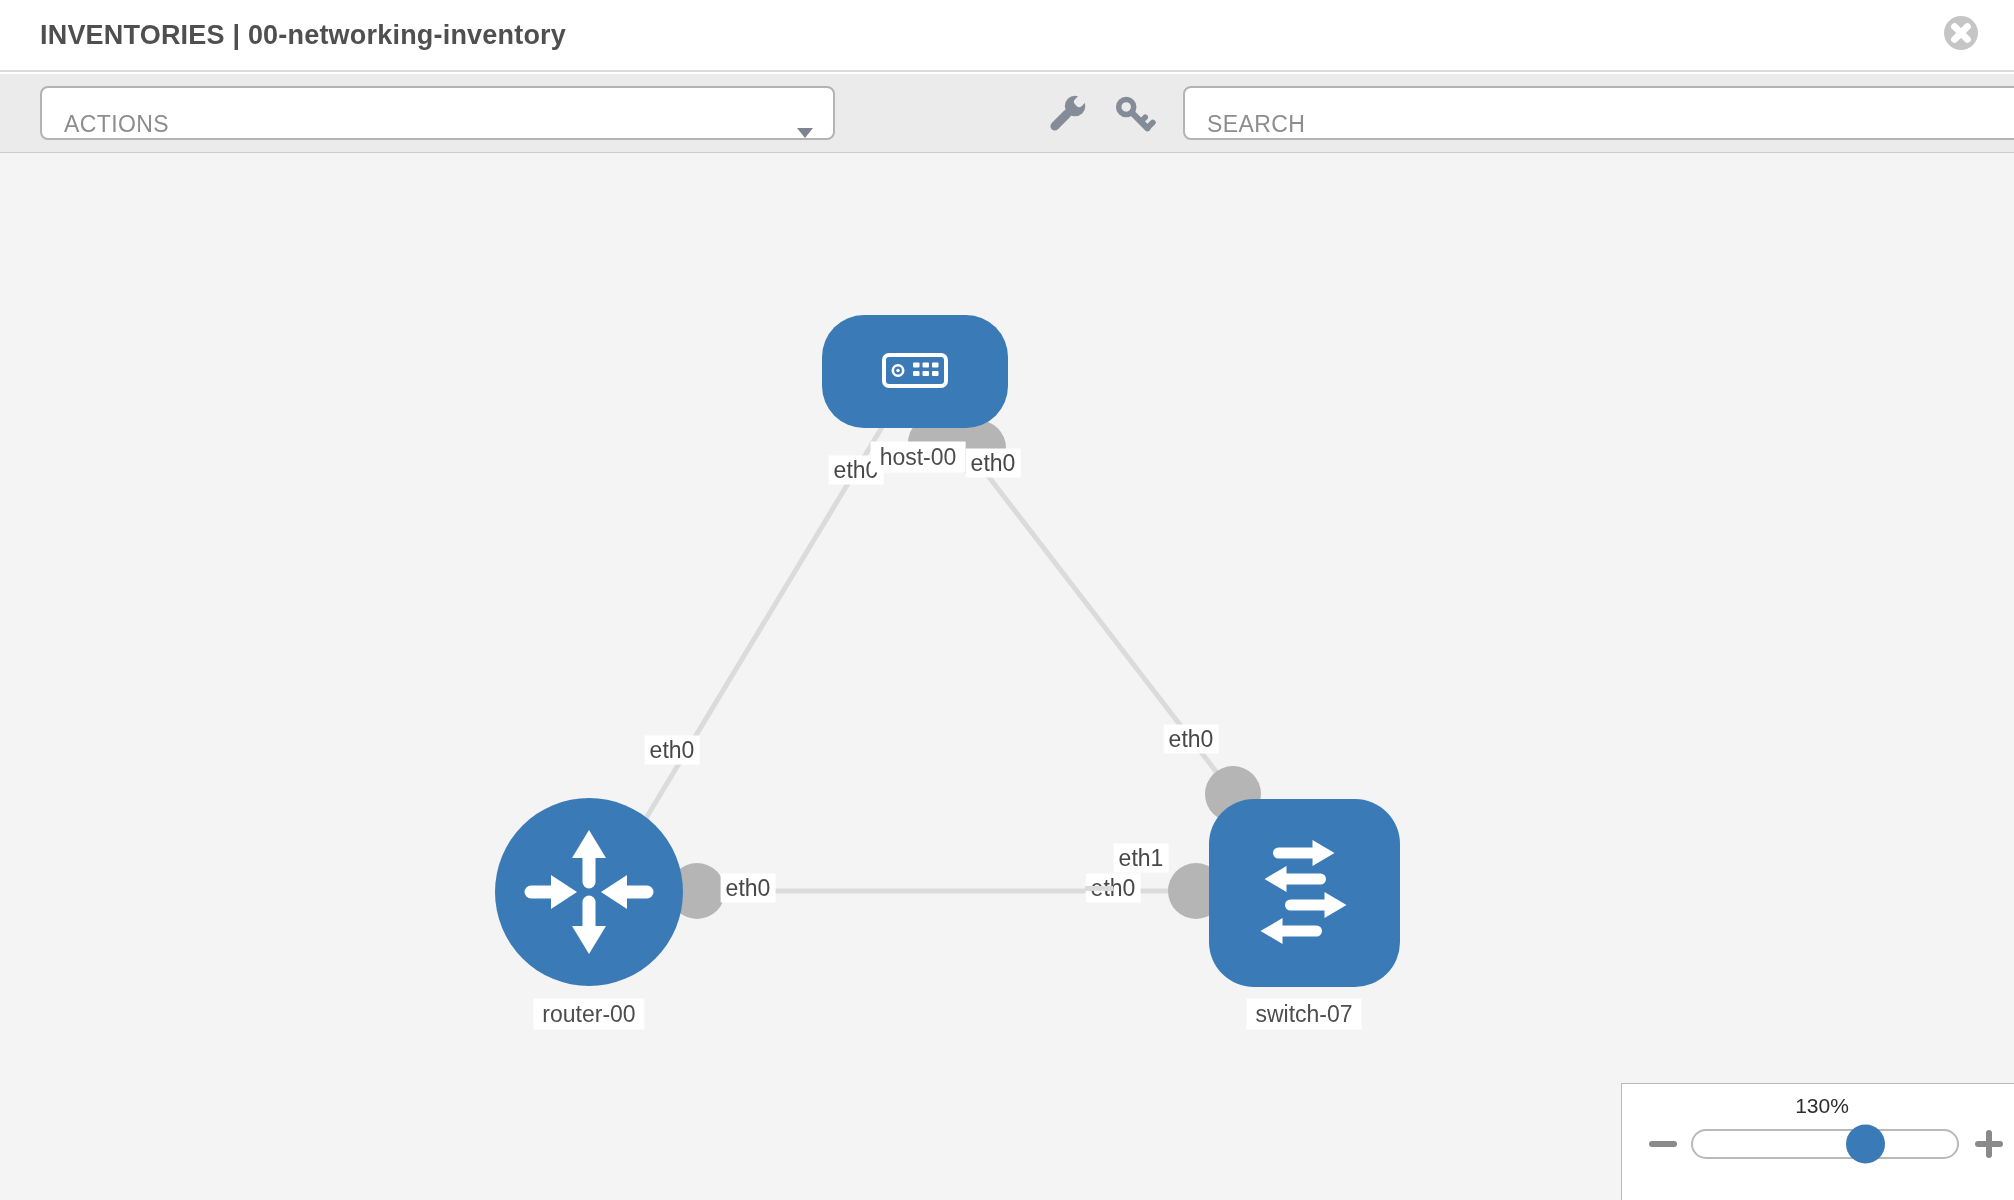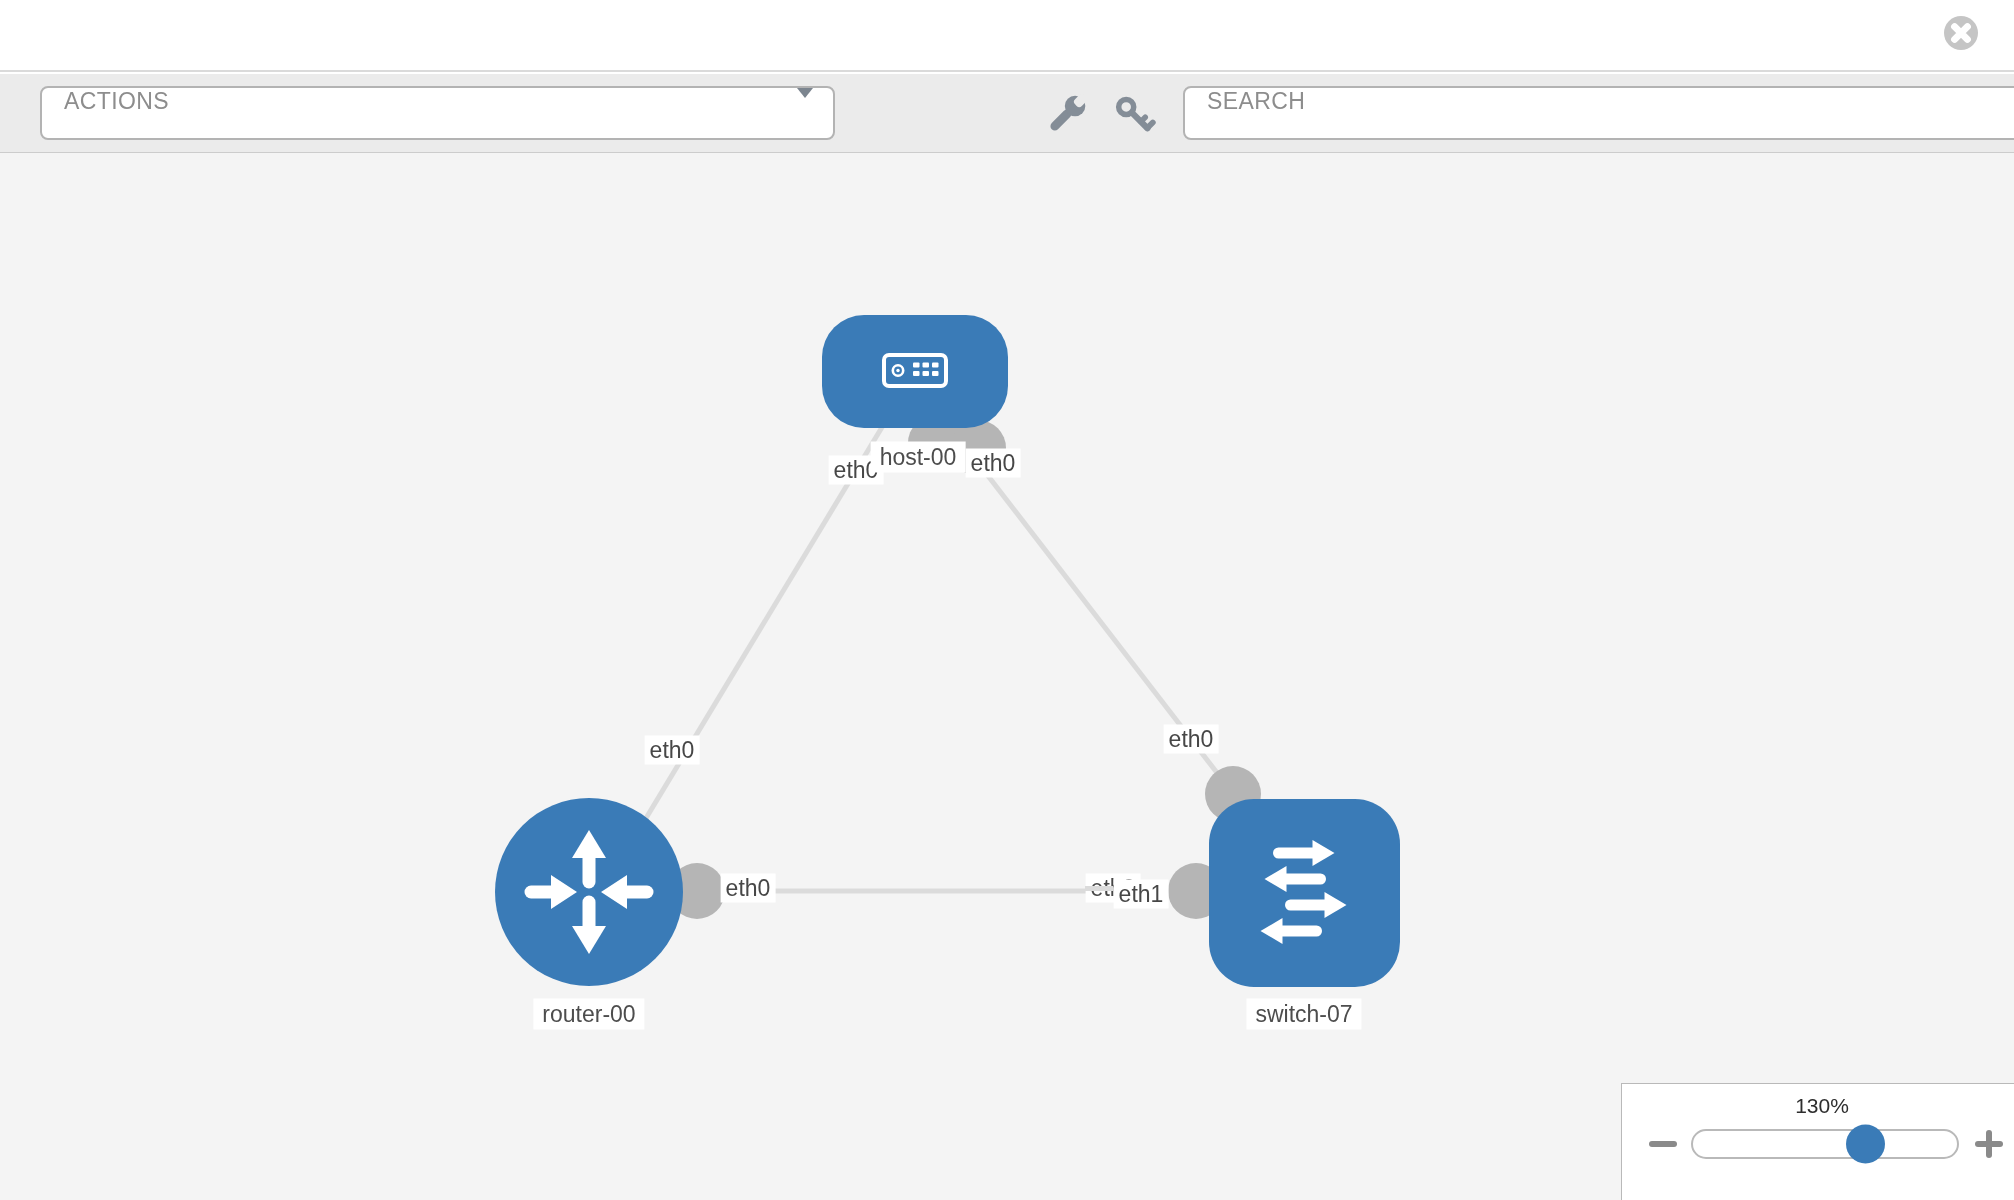--- a/index.html
+++ b/index.html
@@ -38,21 +38,21 @@
     background: #ebebeb;
     border-bottom: 1px solid #cccccc;
     box-sizing: border-box;
   }
   .dropdown {
     position: absolute; top: 12px; height: 54px;
     background: #fff;
     border: 2px solid #b3b3b3;
     border-radius: 8px;
     box-sizing: border-box;
-    display: flex; align-items: flex-start; justify-content: space-between;
+    display: flex; align-items: flex-end; justify-content: space-between;
     padding: 0 20px 0 22px;
     font-size: 23px; color: #8d8d8d; letter-spacing: 0.4px;
     cursor: pointer;
   }
   .dropdown.actions { left: 40px;  width: 795px; }
   .dropdown.search  { left: 1183px; width: 872px; }
   .caret {
     width: 0; height: 0;
     border-left: 8px solid transparent;
     border-right: 8px solid transparent;
@@ -135,20 +135,21 @@
     transform: translateY(-50%);
     width: 39px; height: 39px; border-radius: 50%;
     background: #3a7bb7;
     cursor: grab;
   }
 </style>
 </head>
 <body>
 
 <div class="header">
+  <div class="header-title">INVENTORIES | 00-networking-inventory</div>
   <div class="close-btn">
     <svg width="40" height="40" viewBox="0 0 40 40">
       <circle cx="20" cy="20" r="17" fill="#c5c5c5"></circle>
       <path d="M13.6,13.6 L26.4,26.4 M26.4,13.6 L13.6,26.4" stroke="#ffffff" stroke-width="7" stroke-linecap="round"></path>
     </svg>
   </div>
 </div>
 
 <div class="toolbar"></div>
 
@@ -245,21 +246,21 @@
     </g>
   </svg>
 
   <div class="iface-label" style="left:856px;  top:317px">eth0</div>
   <div class="iface-label" style="left:993px;  top:310px">eth0</div>
   <div class="iface-label" style="left:672px;  top:597px">eth0</div>
   <div class="iface-label" style="left:1191px; top:586px">eth0</div>
   <div class="iface-label" style="left:748px;  top:735px">eth0</div>
   <div class="iface-label" style="left:1113px; top:735px">eth0</div>
   <div class="link-overlay" style="left:1085px; top:733px; width:28px; height:5px"></div>
-  <div class="iface-label" style="left:1141px; top:741px">eth1</div>
+  <div class="iface-label" style="left:1141px; top:705px">eth1</div>
 
   <div class="node-label" style="left:918px;  top:304px">host-00</div>
   <div class="node-label" style="left:589px;  top:861px">router-00</div>
   <div class="node-label" style="left:1304px; top:861px">switch-07</div>
 </div>
 
 <div class="zoom-panel">
   <div class="zoom-value">130%</div>
   <span class="zoom-out-btn">
     <span class="hbar"></span>

